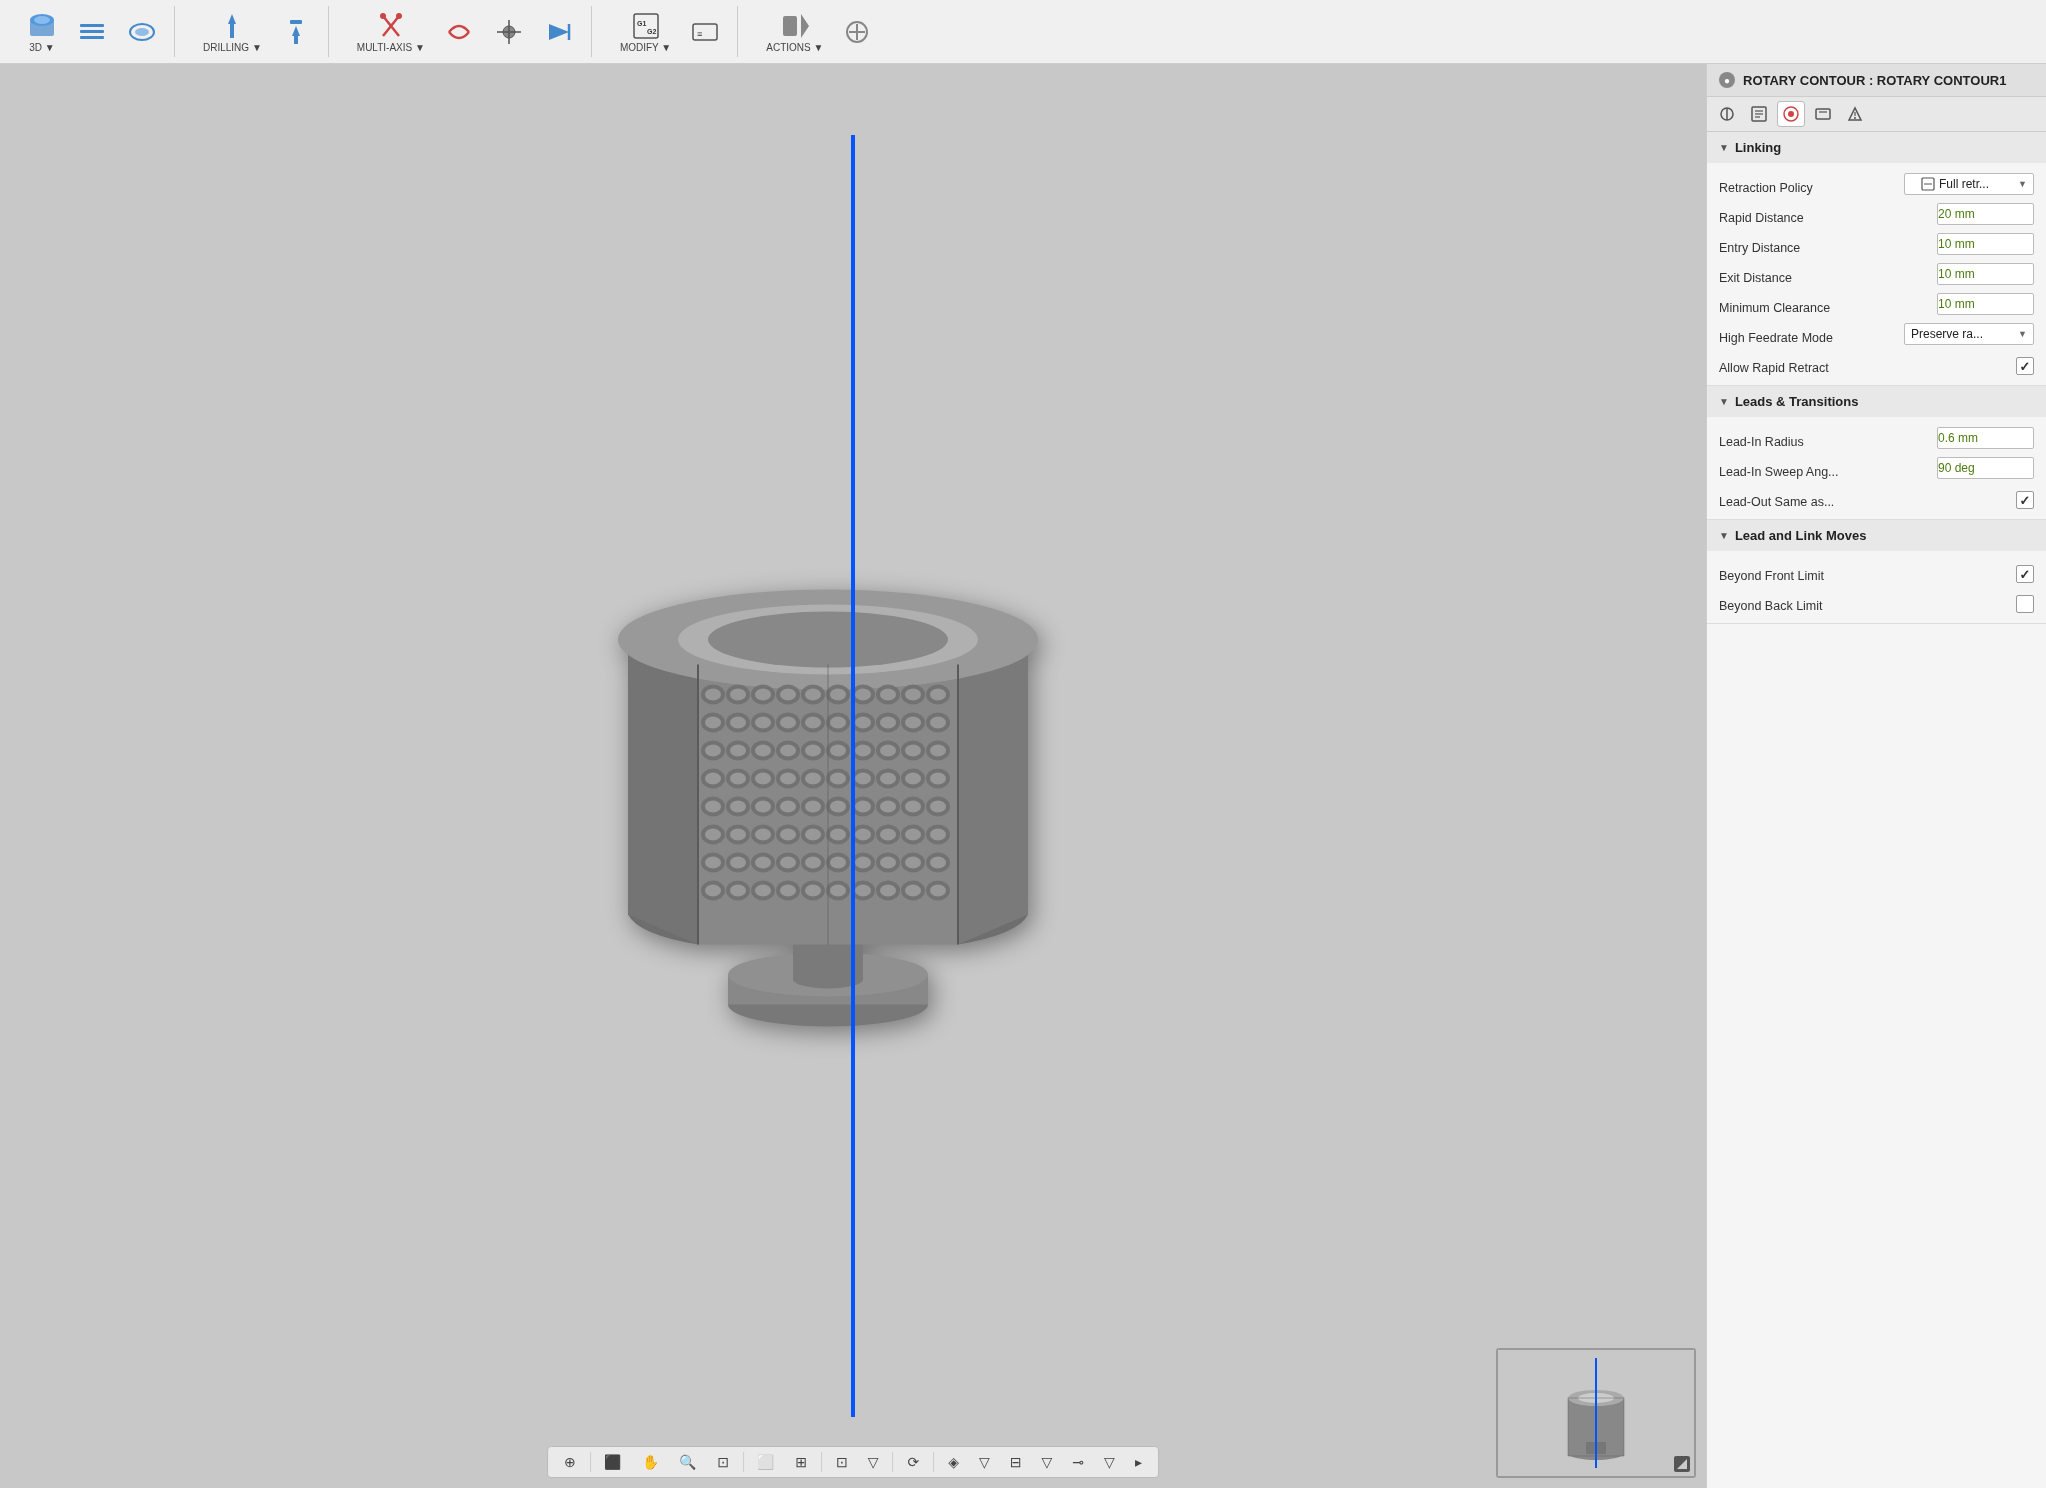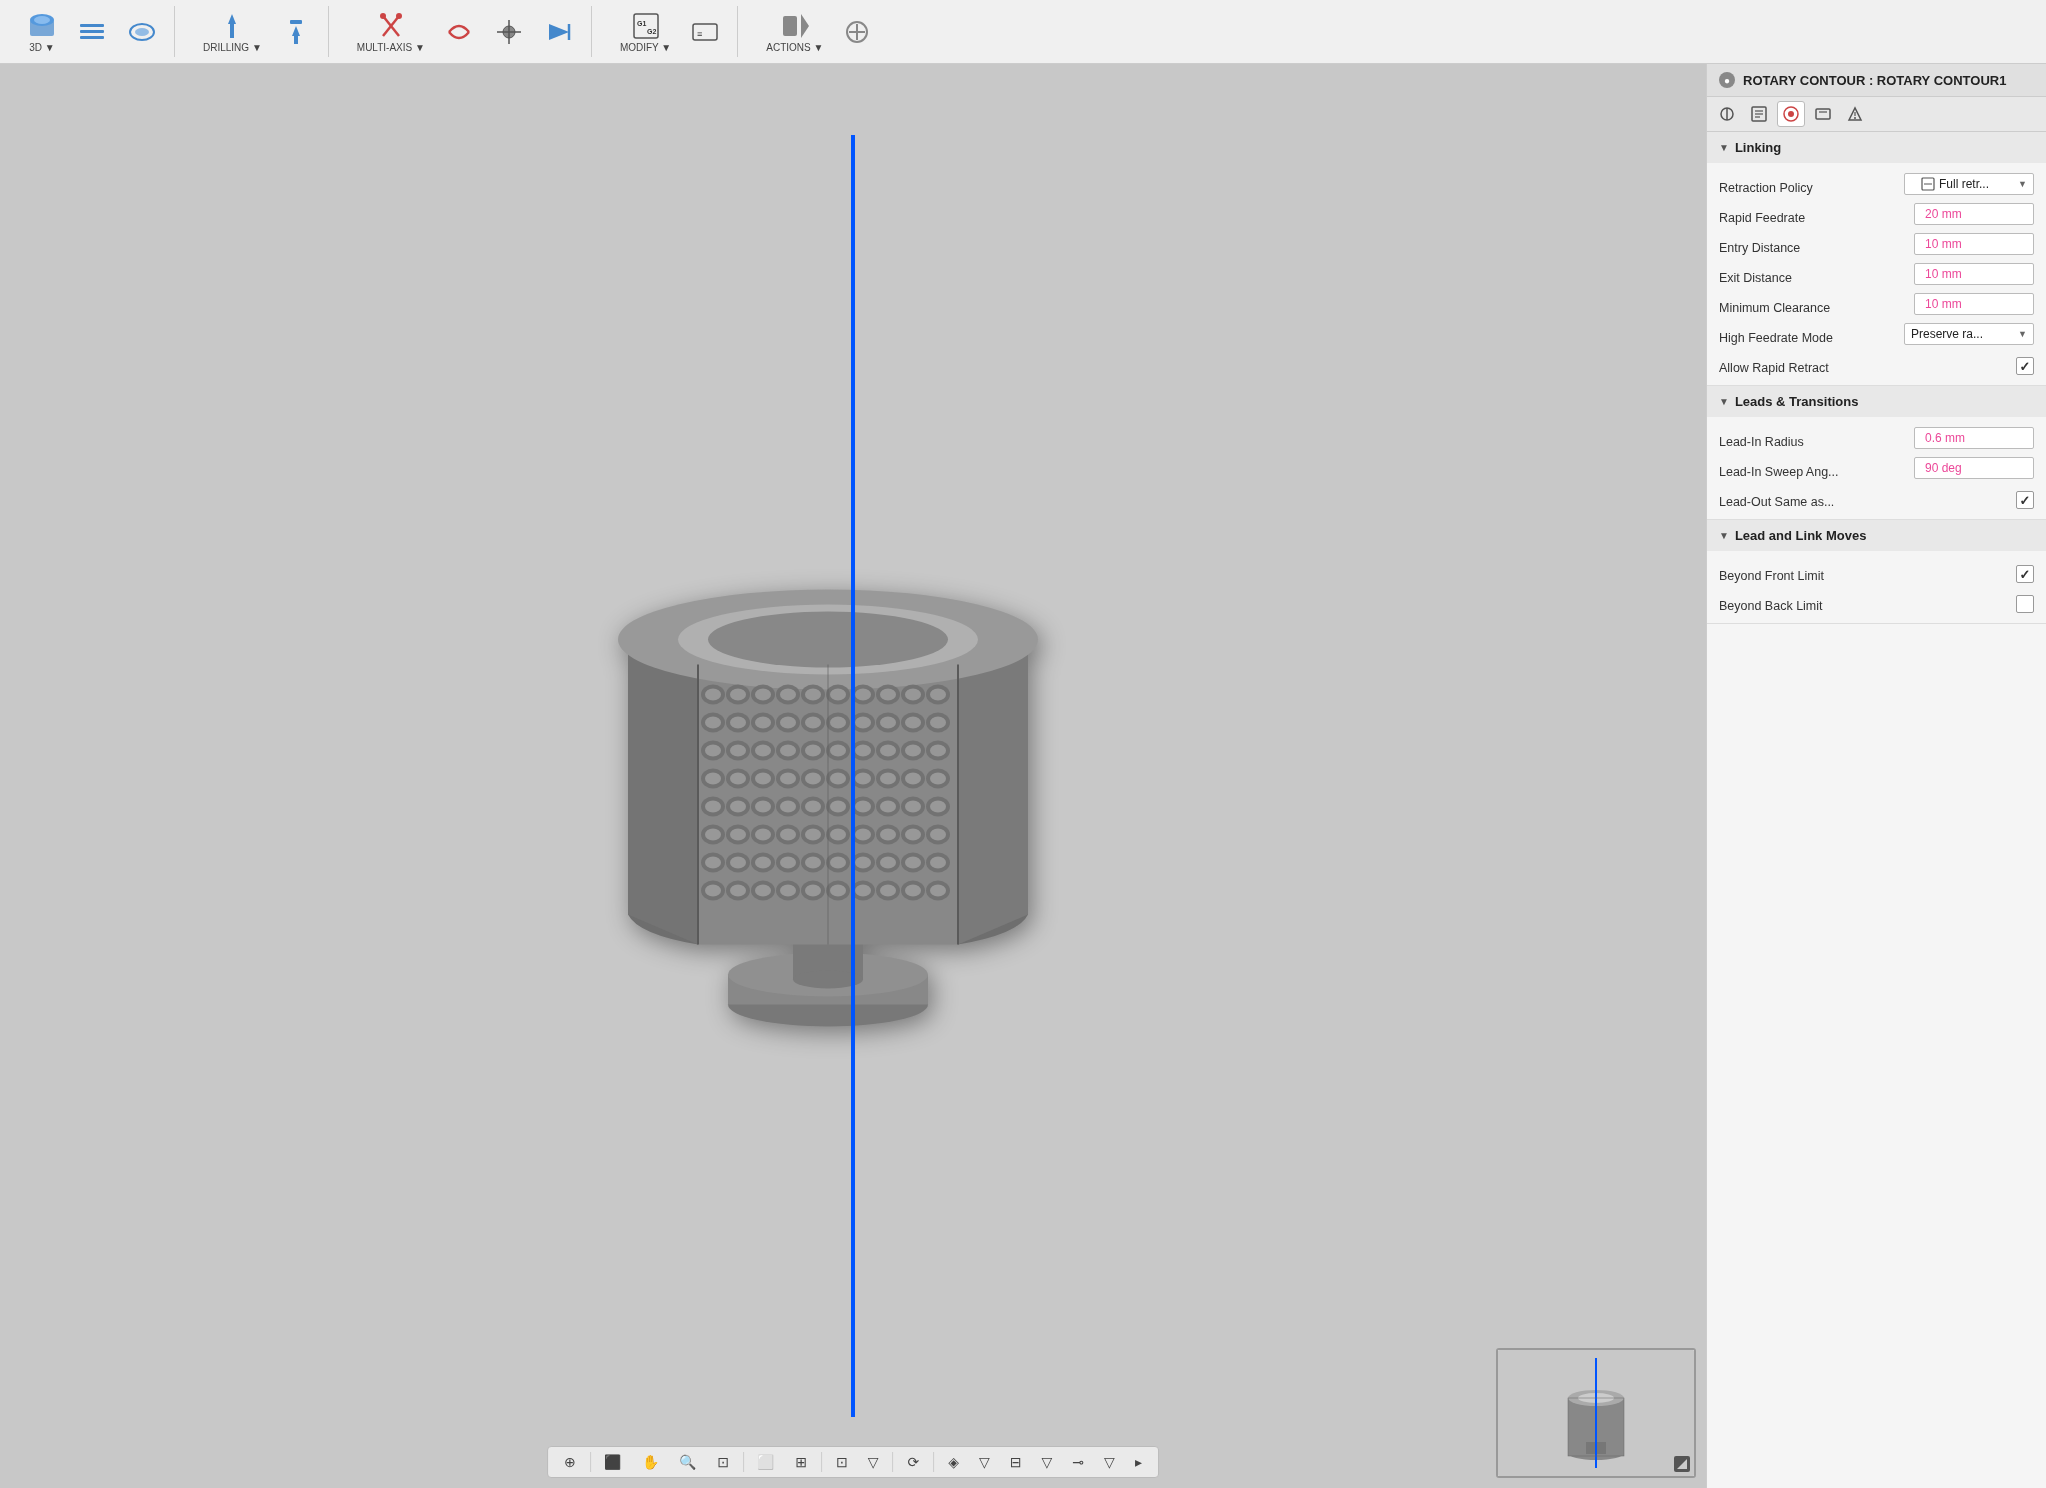--- a/index.html
+++ b/index.html
@@ -252,27 +252,27 @@
       padding: 4px 12px;
       min-height: 30px;
     }
     .field-label {
       flex: 1;
       font-size: 12.5px;
       color: #333;
       white-space: nowrap;
     }
     .field-input {
-      width: 120px;
-      padding: 3px 10px;
+      width: 97px;
+      padding: 3px 0;
       border: 1px solid #bbb;
       border-radius: 2px;
       background: white;
       font-size: 12px;
-      color: #ec4899;
+      color: #4d7c0f;
     }
     .field-dropdown {
       width: 130px;
       padding: 3px 6px;
       border: 1px solid #bbb;
       border-radius: 2px;
       background: white;
       font-size: 12px;
       color: #222;
       display: flex;
@@ -784,21 +784,21 @@
                 <rect x="1" y="1" width="12" height="12" rx="1" fill="none" stroke="#555" stroke-width="1.2"></rect>
                 <line x1="3" y1="7" x2="11" y2="7" stroke="#555" stroke-width="1"></line>
               </svg>
               <span class="field-dropdown-text">Full retr...</span>
             </span>
             <span class="field-dropdown-arrow">▼</span>
           </div>
         </div>
 
         <div class="field-row">
-          <span class="field-label">Rapid Feedrate</span>
+          <span class="field-label">Rapid Distance</span>
           <input type="text" class="field-input" value="20 mm" style="">
         </div>
 
         <div class="field-row">
           <span class="field-label">Entry Distance</span>
           <input type="text" class="field-input" value="10 mm" style="">
         </div>
 
         <div class="field-row">
           <span class="field-label">Exit Distance</span>

